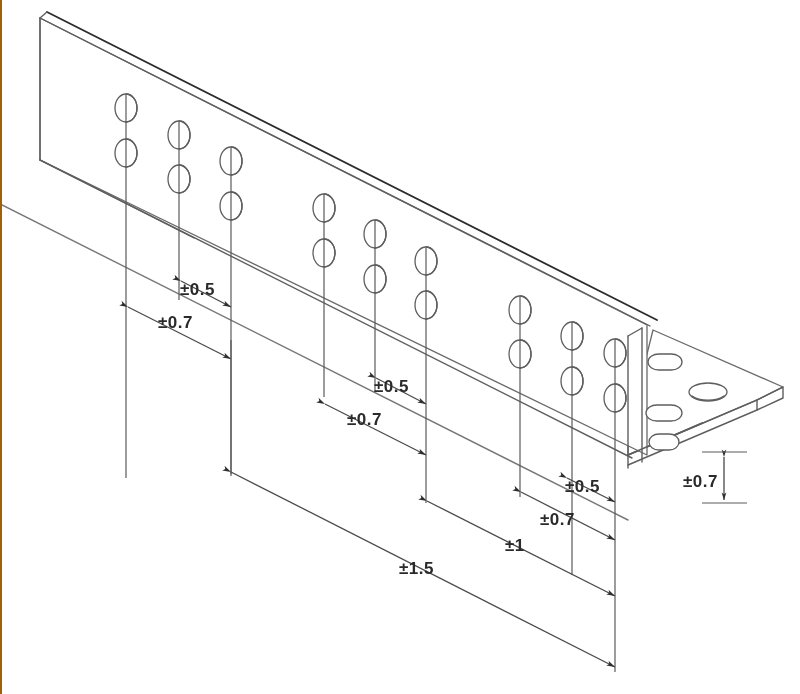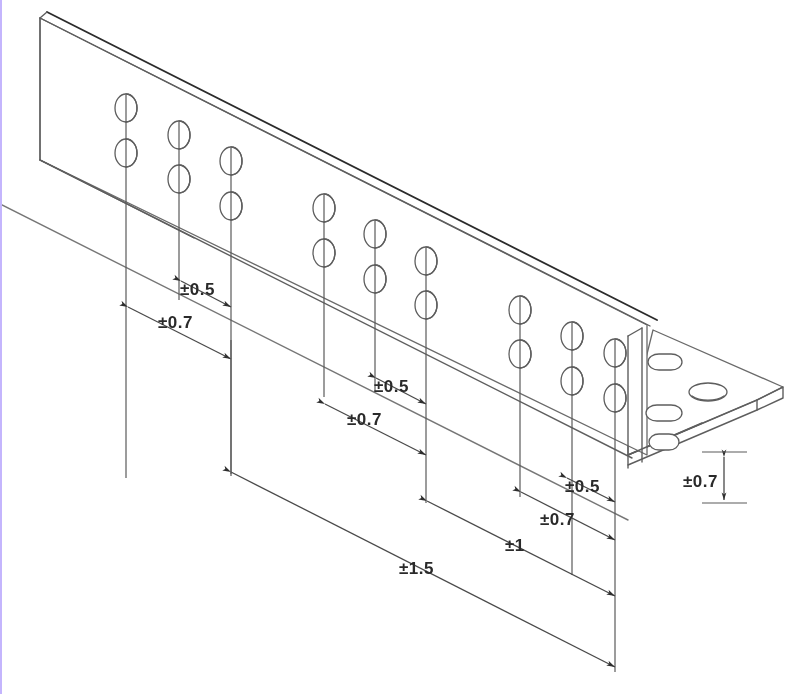--- a/index.html
+++ b/index.html
@@ -10,21 +10,21 @@
   }
   body {
     font-family: "Liberation Sans", sans-serif;
   }
   #drawing-canvas {
     position: relative;
     width: 800px;
     height: 694px;
     background: #ffffff;
     overflow: hidden;
-    border-left: 2px solid #c4b5fd;
+    border-left: 2px solid #a16207;
     box-sizing: border-box;
   }
   #drawing-canvas svg {
     position: absolute;
     top: 0;
     left: 0;
     width: 800px;
     height: 694px;
     display: block;
   }

